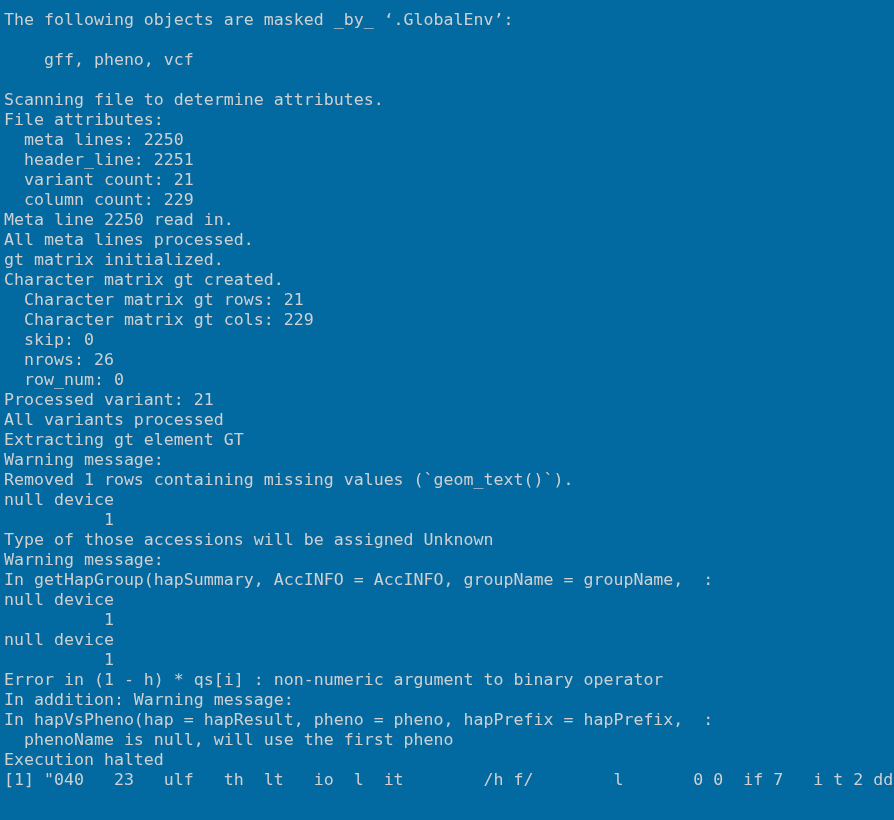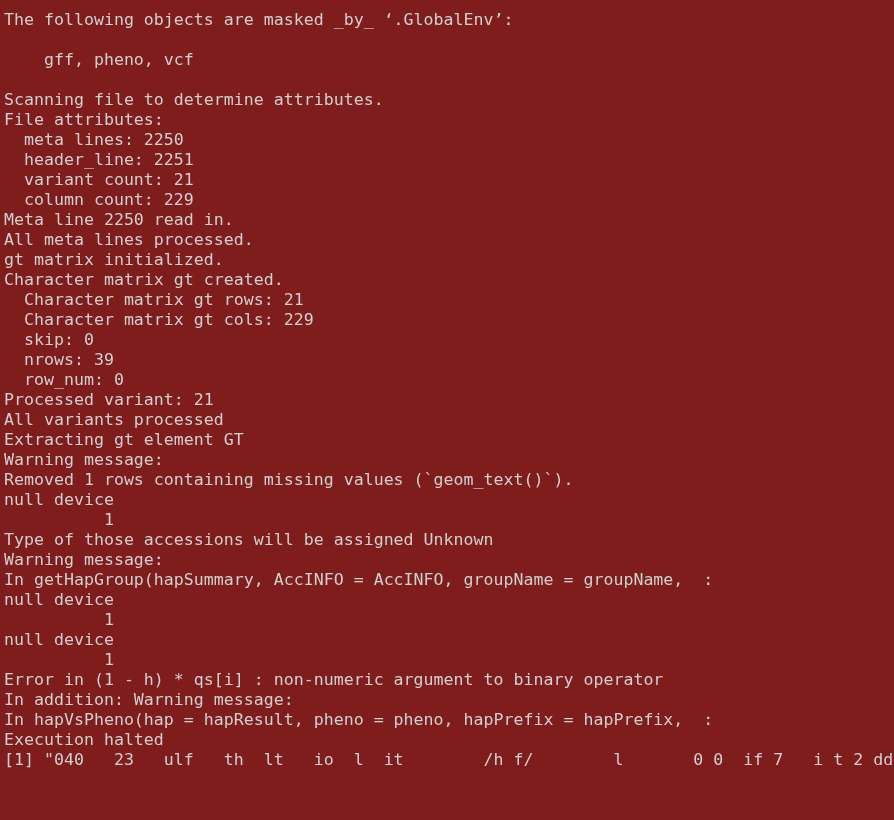--- a/index.html
+++ b/index.html
@@ -11,21 +11,21 @@
   body {
     width: 894px;
     height: 820px;
     overflow: hidden;
     font-family: "DejaVu Sans Mono", "Liberation Mono", monospace;
   }
   #terminal {
     position: relative;
     width: 894px;
     height: 820px;
-    background: #7f1d1d;
+    background: #0369a1;
     color: #d0d0d0;
     font-family: "DejaVu Sans Mono", "Liberation Mono", monospace;
     font-size: 16.6px;
     line-height: 20px;
     letter-spacing: 0px;
     overflow: hidden;
     padding: 0;
     box-sizing: border-box;
   }
   #console-lines {
@@ -68,35 +68,36 @@
       <div class="line">  header_line: 2251</div>
       <div class="line">  variant count: 21</div>
       <div class="line">  column count: 229</div>
       <div class="line">Meta line 2250 read in.</div>
       <div class="line">All meta lines processed.</div>
       <div class="line">gt matrix initialized.</div>
       <div class="line">Character matrix gt created.</div>
       <div class="line">  Character matrix gt rows: 21</div>
       <div class="line">  Character matrix gt cols: 229</div>
       <div class="line">  skip: 0</div>
-      <div class="line">  nrows: 39</div>
+      <div class="line">  nrows: 26</div>
       <div class="line">  row_num: 0</div>
       <div class="line">Processed variant: 21</div>
       <div class="line">All variants processed</div>
       <div class="line">Extracting gt element GT</div>
       <div class="line">Warning message:</div>
       <div class="line">Removed 1 rows containing missing values (`geom_text()`).</div>
       <div class="line">null device</div>
       <div class="line">          1</div>
       <div class="line">Type of those accessions will be assigned Unknown</div>
       <div class="line">Warning message:</div>
       <div class="line">In getHapGroup(hapSummary, AccINFO = AccINFO, groupName = groupName,  :</div>
       <div class="line">null device</div>
       <div class="line">          1</div>
       <div class="line">null device</div>
       <div class="line">          1</div>
       <div class="line">Error in (1 - h) * qs[i] : non-numeric argument to binary operator</div>
       <div class="line">In addition: Warning message:</div>
       <div class="line">In hapVsPheno(hap = hapResult, pheno = pheno, hapPrefix = hapPrefix,  :</div>
+      <div class="line">  phenoName is null, will use the first pheno</div>
       <div class="line">Execution halted</div>
       <div class="line partial">[1] "040   23   ulf   th  lt   io  l  it        /h f/        l       0 0  if 7   i t 2 ddi/</div>
     </div>
 </div>
 
 </body></html>

